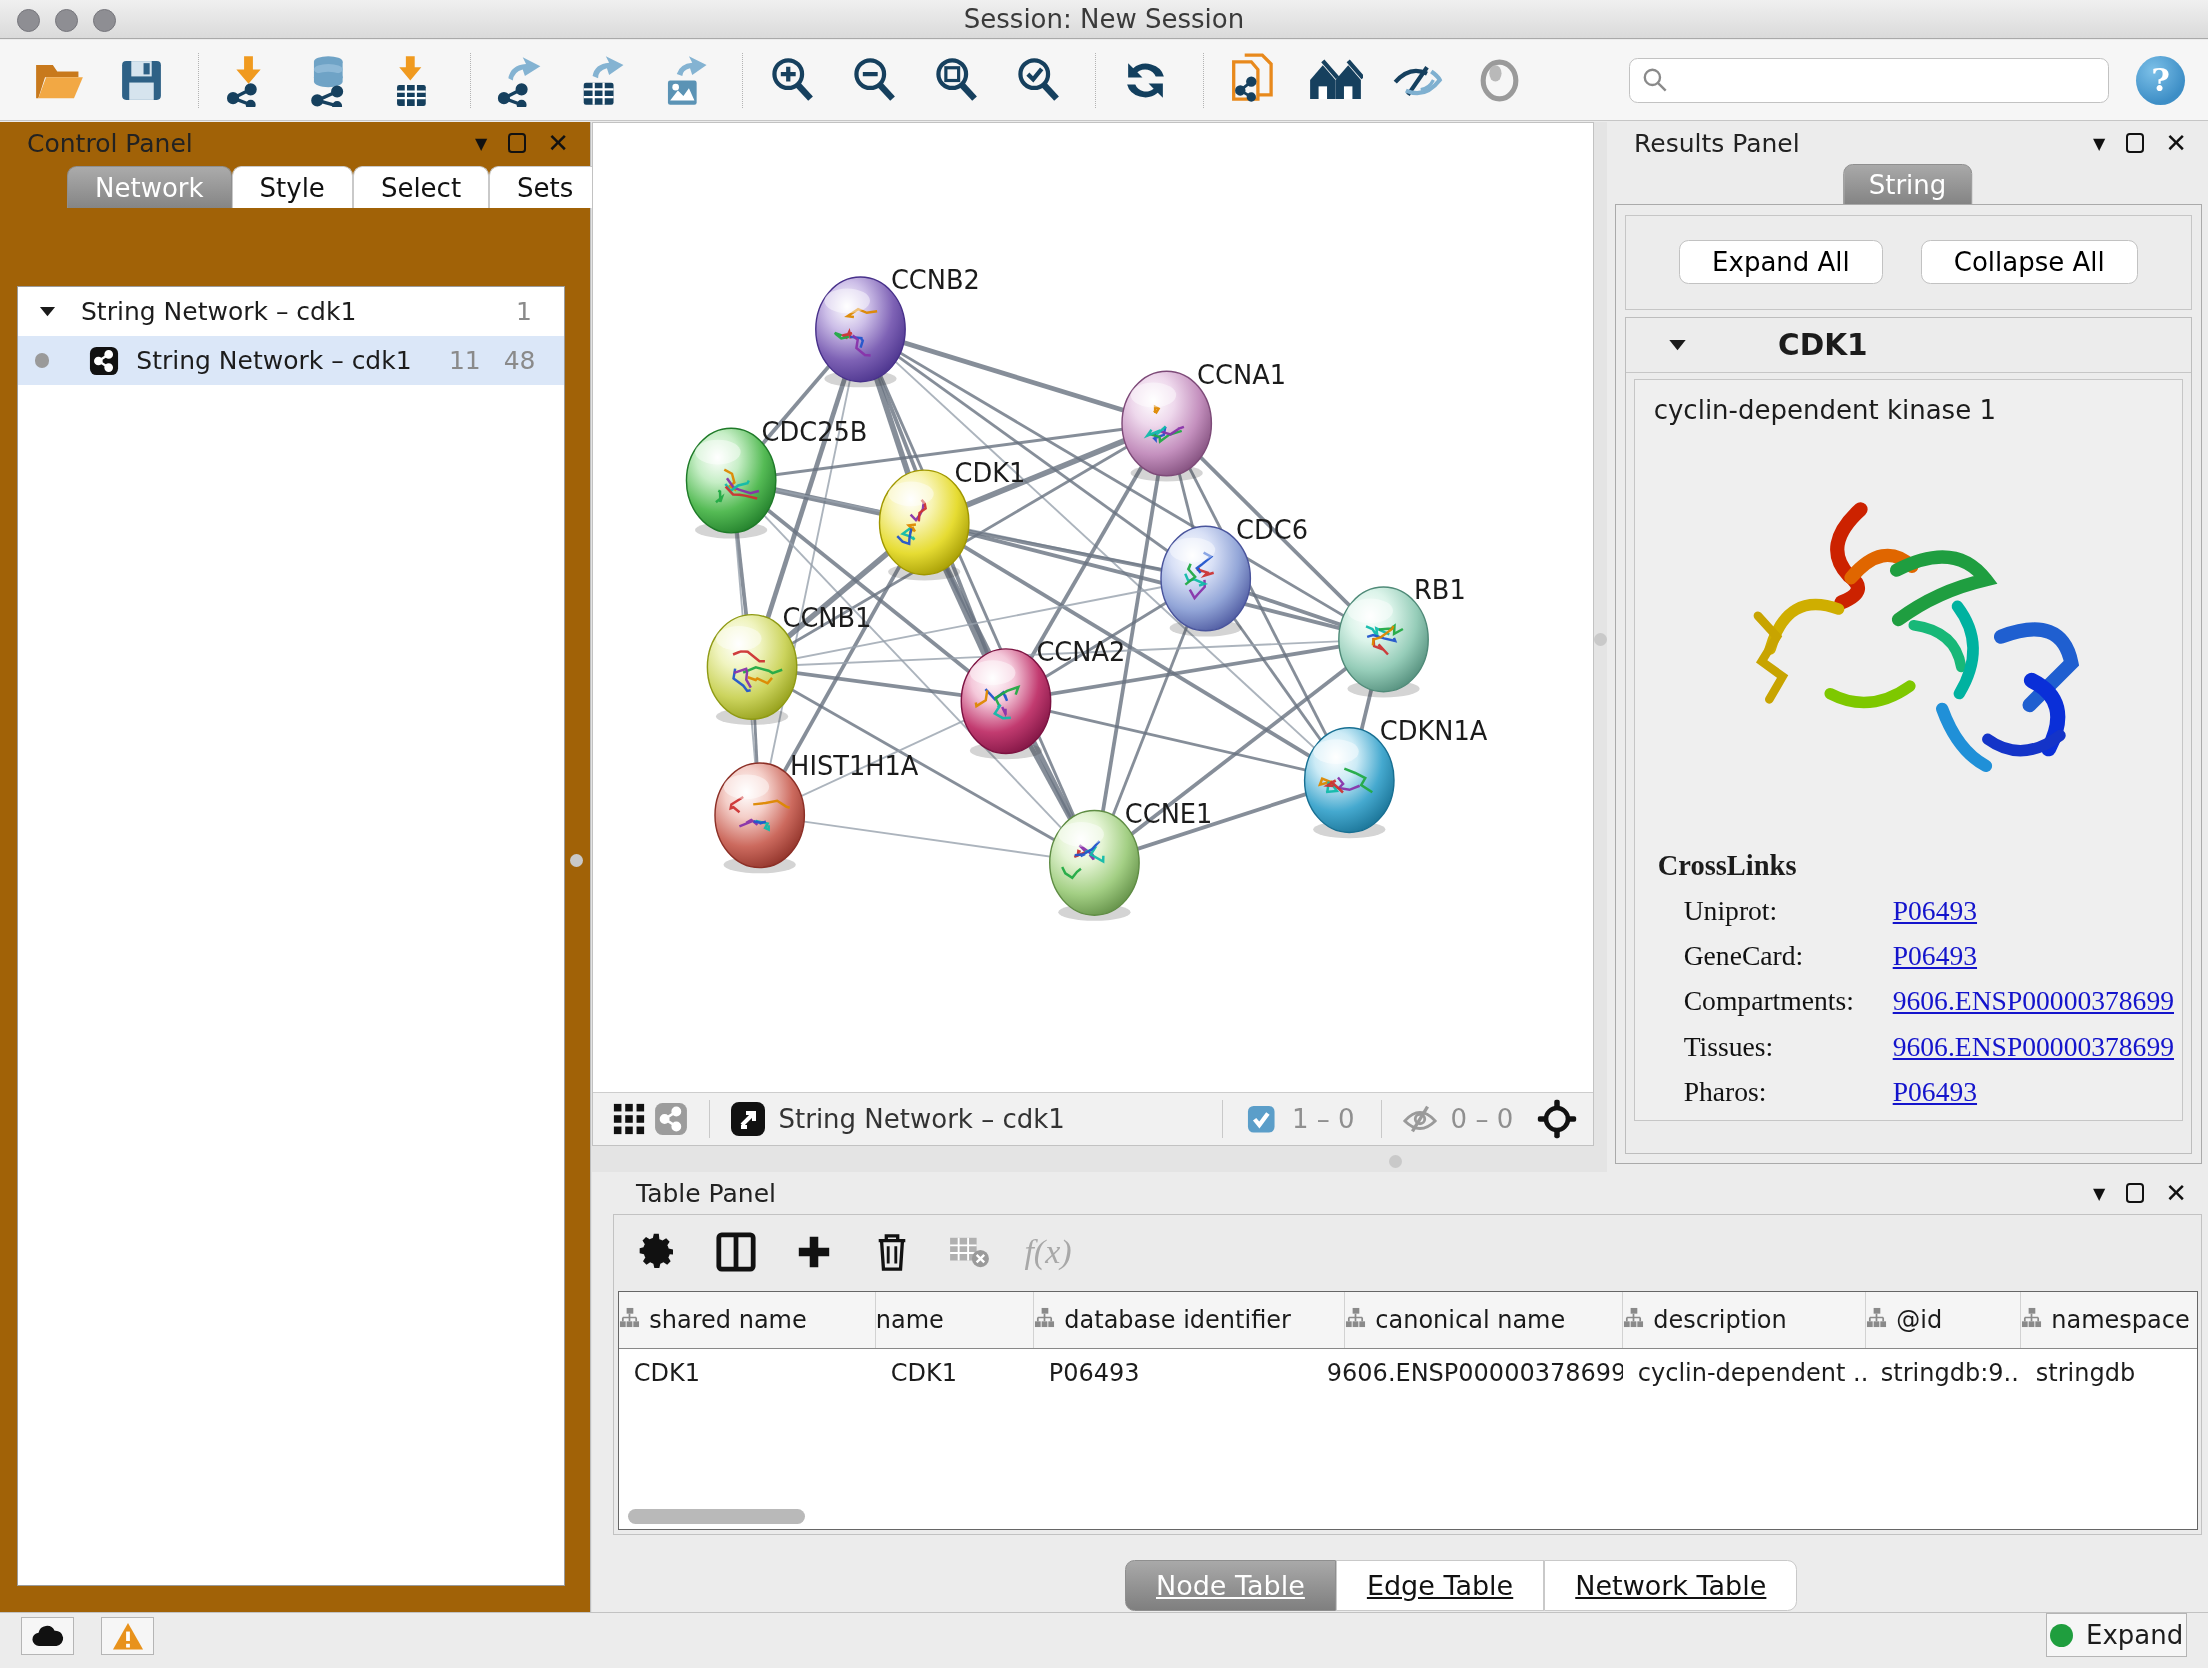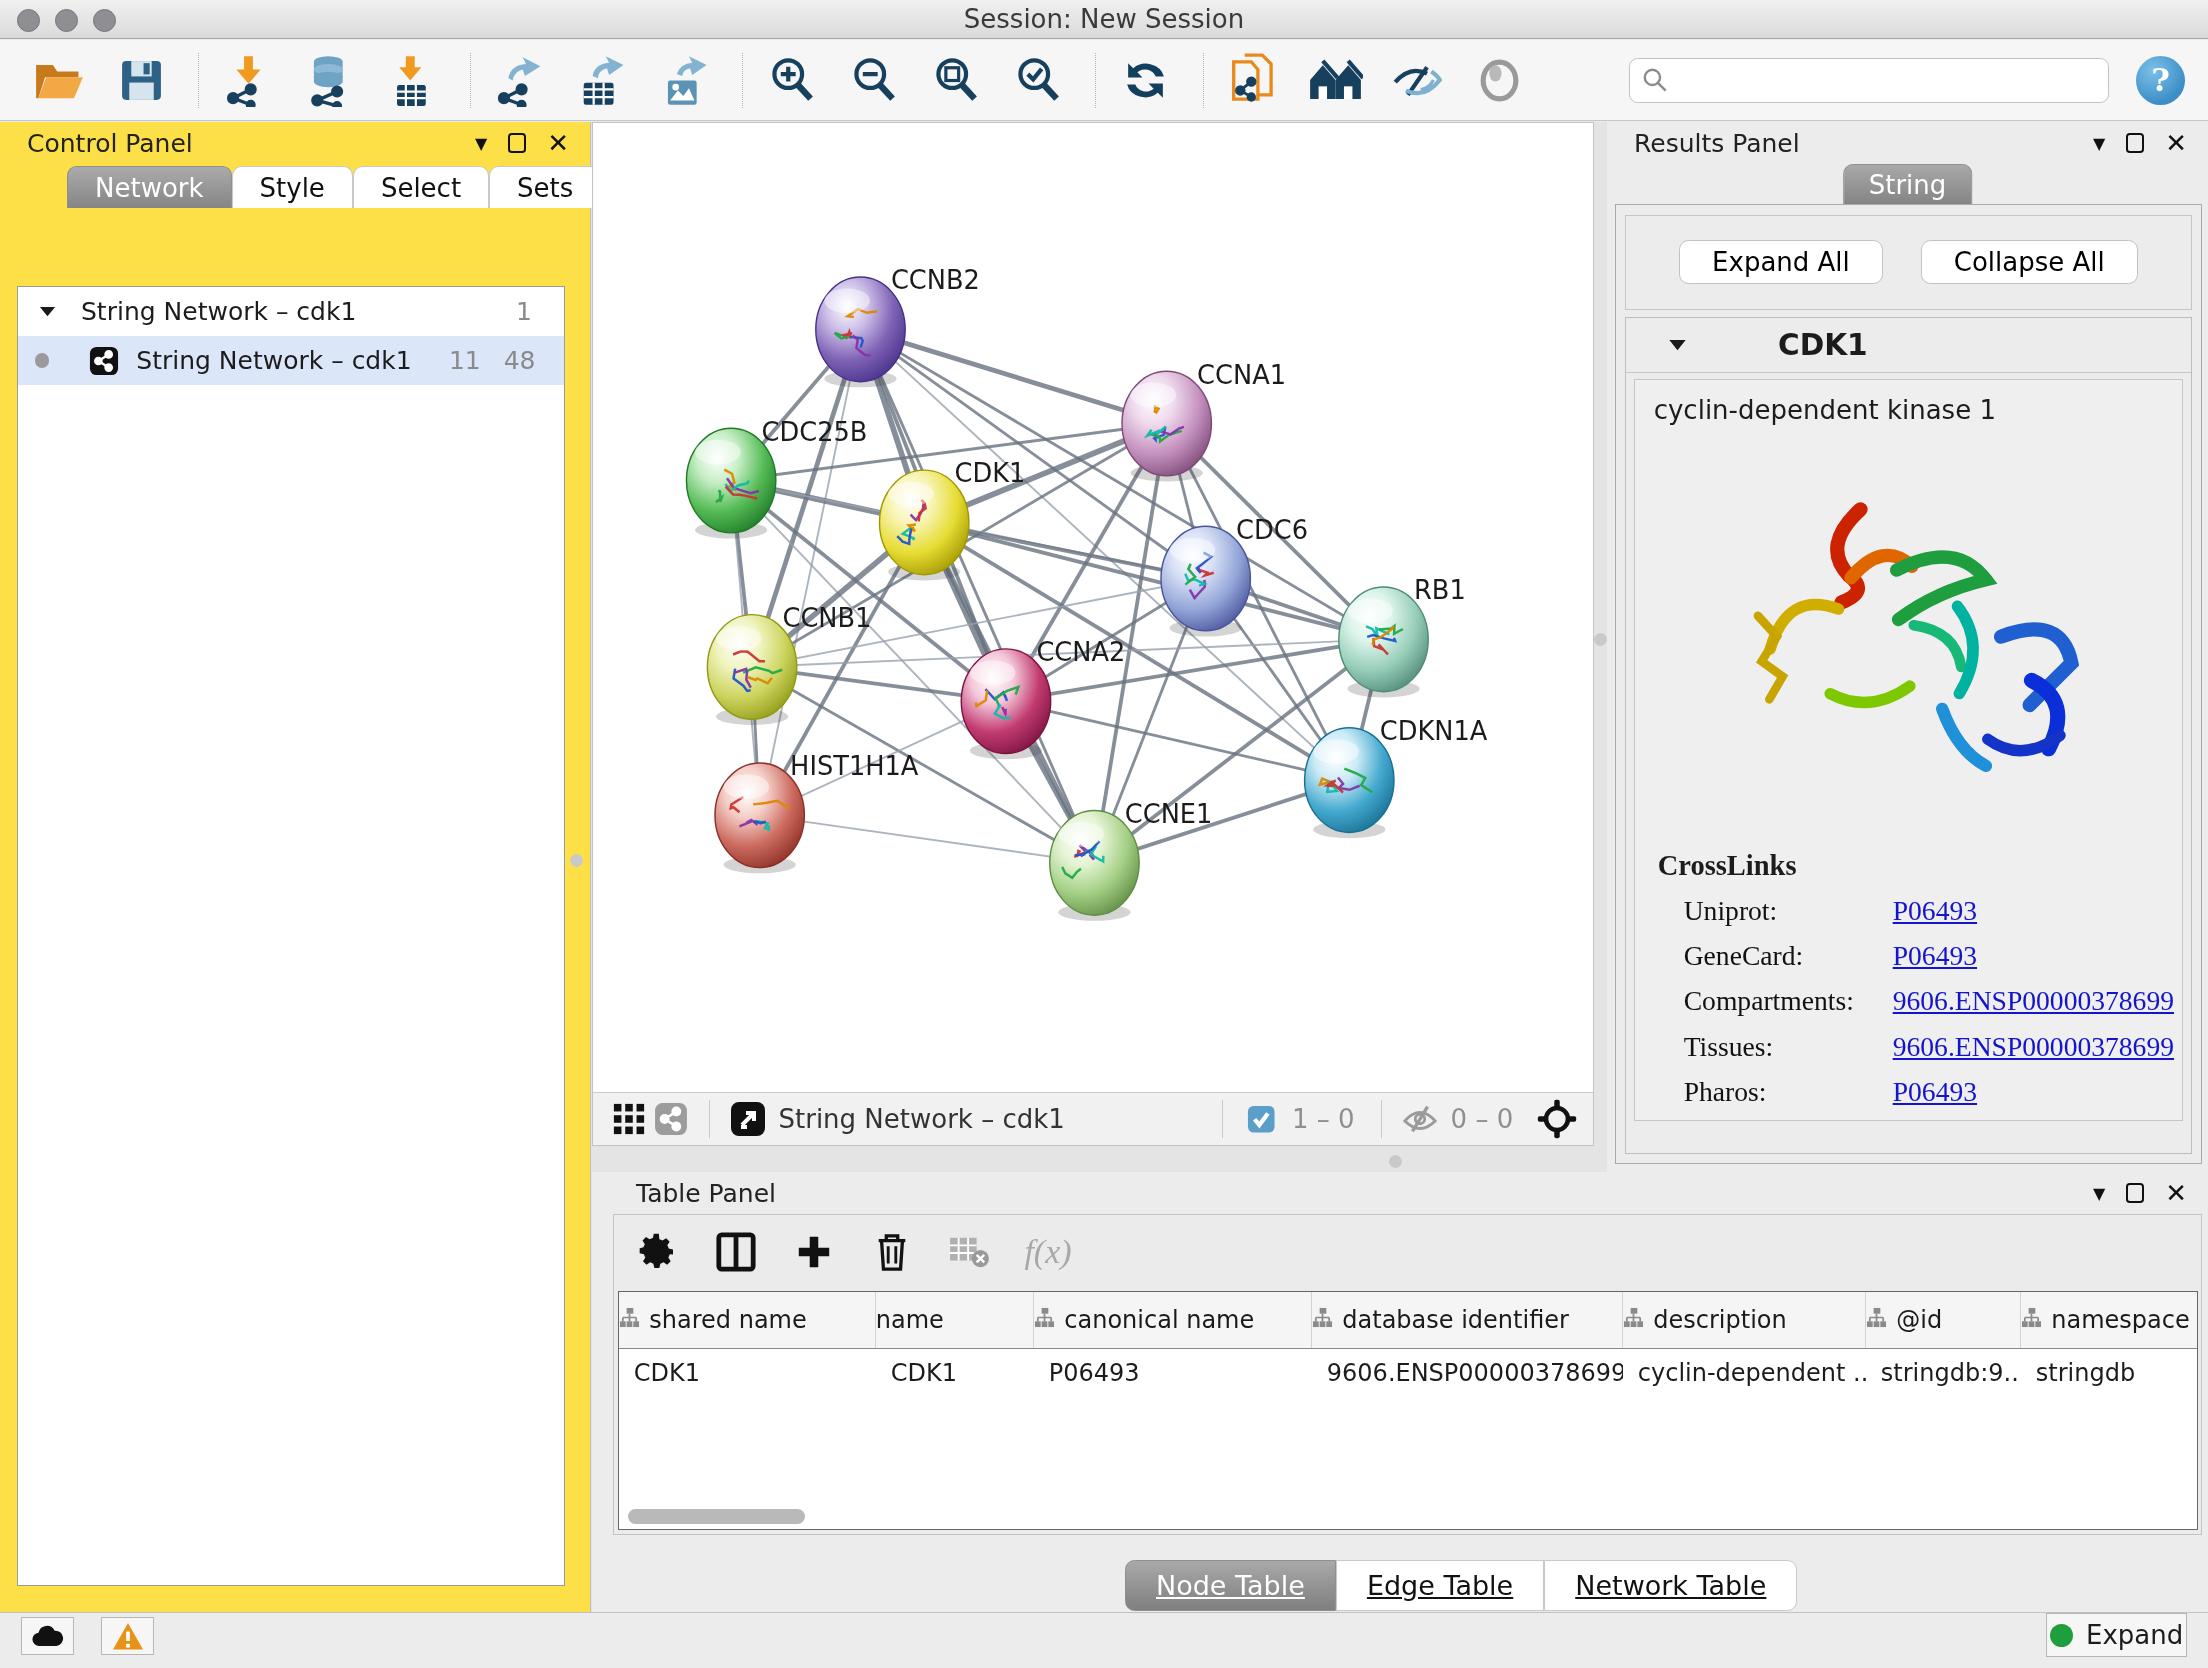--- a/index.html
+++ b/index.html
@@ -33,21 +33,21 @@
 
   
   .phead { position:absolute; left:0; right:0; top:0; height:42px; display:flex; align-items:center; }
   .phead .ptitle { font-size:25px; color:#222; margin-left:27px; }
   .pctrl { margin-left:auto; display:flex; align-items:center; gap:21px; margin-right:21px; }
   .caret { font-size:16px; color:#111; }
   .floatbox { width:18px; height:20px; border:2.9px solid #111; border-radius:3.8px; }
   .closex { font-size:26px; font-weight:bold; color:#111; line-height:19px; }
 
   
-  .control-panel { position:absolute; left:0; top:0; width:591px; bottom:0; background:#fde047;
+  .control-panel { position:absolute; left:0; top:0; width:591px; bottom:0; background:#a16207;
     border-right:1px solid #bdbdbd; }
   .cp-tabs { position:absolute; left:67px; top:44px; display:flex; height:42px; }
   .tab { font-size:26px; padding:0 27px; display:flex; align-items:center; background:#fff;
     border:1px solid #c9c9c9; border-bottom:none; border-radius:9.5px 9.5px 0 0; color:#111; cursor:pointer; }
   .tab.sel { background:linear-gradient(#ababab,#858585); color:#fff; border-color:#8f8f8f; }
   .cp-strip { position:absolute; left:17px; right:25px; top:99px; height:63px; display:flex; align-items:center; }
   .cp-strip .lbl { flex:1; text-align:center; font-size:25px; color:#1a1a1a; }
   .listbox { position:absolute; left:17px; right:25px; top:164px; bottom:26px; background:#fff;
     border:1.9px solid #9b9b9b; }
   .lrow { height:49px; display:flex; align-items:center; font-size:25px; }
@@ -780,39 +780,39 @@
                     <path d="M11 7v4M4 11h14M4 11v4M11 11v4M18 11v4" stroke="#8a8a8a" stroke-width="1.8" fill="none"></path>
                     <rect x="1" y="15" width="6" height="6" fill="#8a8a8a"></rect>
                     <rect x="8" y="15" width="6" height="6" fill="#8a8a8a"></rect>
                     <rect x="15" y="15" width="6" height="6" fill="#8a8a8a"></rect>
                   </svg></span>
                 <span>shared name</span>
               </div>
               <div class="th" style="width: 158px;">
                 <span>name</span>
               </div>
+              <div class="th" style="width: 311px;">
+                <span><svg width="21" height="21" viewBox="0 0 22 22">
+                    <rect x="8" y="1" width="7" height="6" fill="#8a8a8a"></rect>
+                    <path d="M11 7v4M4 11h14M4 11v4M11 11v4M18 11v4" stroke="#8a8a8a" stroke-width="1.8" fill="none"></path>
+                    <rect x="1" y="15" width="6" height="6" fill="#8a8a8a"></rect>
+                    <rect x="8" y="15" width="6" height="6" fill="#8a8a8a"></rect>
+                    <rect x="15" y="15" width="6" height="6" fill="#8a8a8a"></rect>
+                  </svg></span>
+                <span>database identifier</span>
+              </div>
               <div class="th" style="width: 278px;">
                 <span><svg width="21" height="21" viewBox="0 0 22 22">
                     <rect x="8" y="1" width="7" height="6" fill="#8a8a8a"></rect>
                     <path d="M11 7v4M4 11h14M4 11v4M11 11v4M18 11v4" stroke="#8a8a8a" stroke-width="1.8" fill="none"></path>
                     <rect x="1" y="15" width="6" height="6" fill="#8a8a8a"></rect>
                     <rect x="8" y="15" width="6" height="6" fill="#8a8a8a"></rect>
                     <rect x="15" y="15" width="6" height="6" fill="#8a8a8a"></rect>
                   </svg></span>
                 <span>canonical name</span>
-              </div>
-              <div class="th" style="width: 311px;">
-                <span><svg width="21" height="21" viewBox="0 0 22 22">
-                    <rect x="8" y="1" width="7" height="6" fill="#8a8a8a"></rect>
-                    <path d="M11 7v4M4 11h14M4 11v4M11 11v4M18 11v4" stroke="#8a8a8a" stroke-width="1.8" fill="none"></path>
-                    <rect x="1" y="15" width="6" height="6" fill="#8a8a8a"></rect>
-                    <rect x="8" y="15" width="6" height="6" fill="#8a8a8a"></rect>
-                    <rect x="15" y="15" width="6" height="6" fill="#8a8a8a"></rect>
-                  </svg></span>
-                <span>database identifier</span>
               </div>
               <div class="th" style="width: 243px;">
                 <span><svg width="21" height="21" viewBox="0 0 22 22">
                     <rect x="8" y="1" width="7" height="6" fill="#8a8a8a"></rect>
                     <path d="M11 7v4M4 11h14M4 11v4M11 11v4M18 11v4" stroke="#8a8a8a" stroke-width="1.8" fill="none"></path>
                     <rect x="1" y="15" width="6" height="6" fill="#8a8a8a"></rect>
                     <rect x="8" y="15" width="6" height="6" fill="#8a8a8a"></rect>
                     <rect x="15" y="15" width="6" height="6" fill="#8a8a8a"></rect>
                   </svg></span>
                 <span>description</span>

